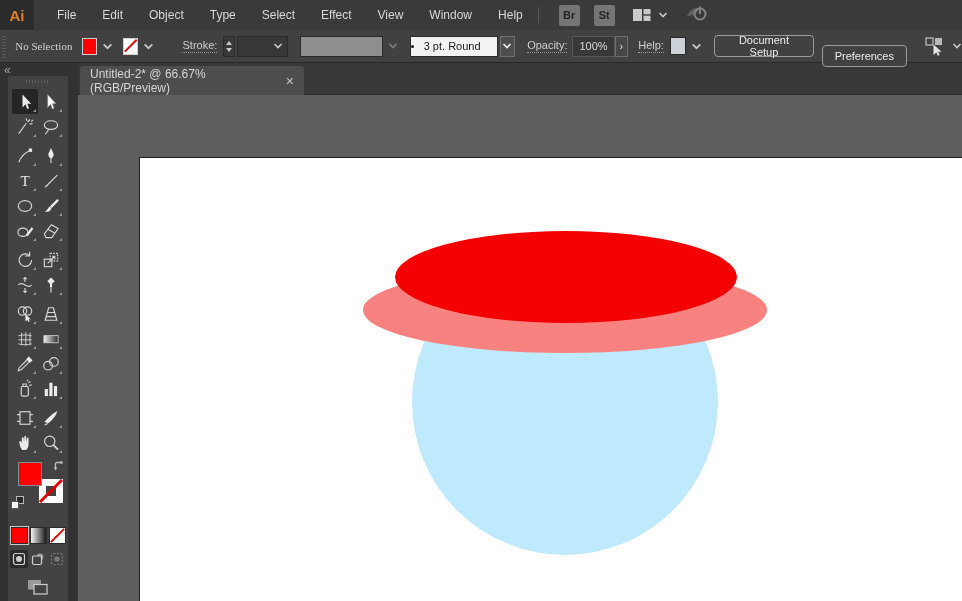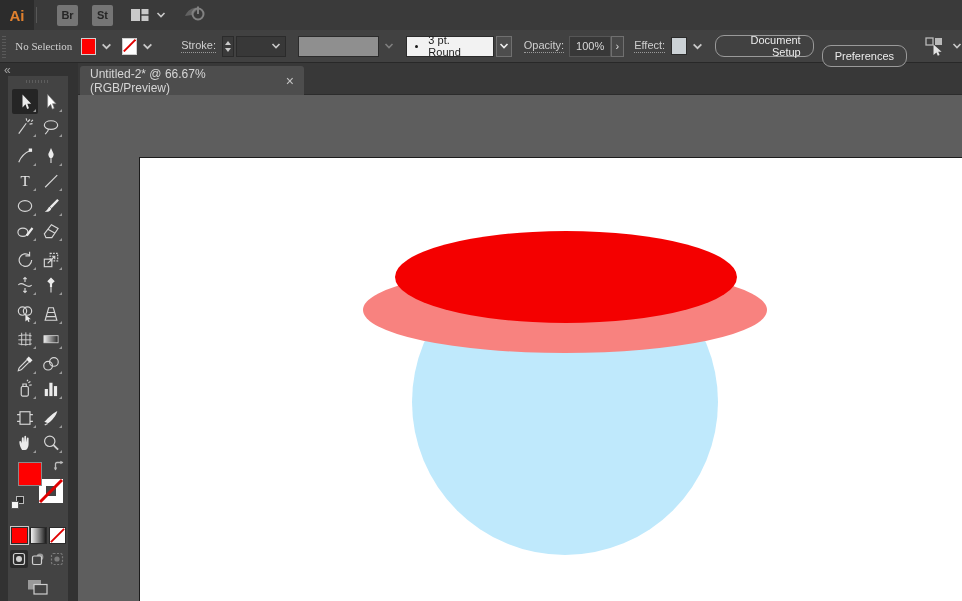--- a/index.html
+++ b/index.html
@@ -40,31 +40,31 @@
     border:1px solid #2b2b2b; display:flex; flex-direction:column;
     align-items:center; justify-content:center; gap:3px; }
   .tri-up { width:0; height:0; border-left:3px solid transparent; border-right:3px solid transparent; border-bottom:4px solid #c9c9c9; }
   .tri-down { width:0; height:0; border-left:3px solid transparent; border-right:3px solid transparent; border-top:4px solid #c9c9c9; }
   .combo-dark { height:21px; width:56px; margin-left:2px; background:#383838;
     border:1px solid #2b2b2b; display:flex; align-items:center; justify-content:flex-end; padding-right:4px; }
   .width-profile { height:21px; width:92px; margin-left:12px; background:#8f8f8f;
     border:1px solid #2b2b2b; }
   .dim { opacity:.45; }
   .brush-combo { height:21px; margin-left:12px; background:#f2f2f2; color:#1c1c1c;
-    display:flex; align-items:center; padding:0 10px 0 8px; min-width:88px; border:1px solid #2b2b2b; }
+    display:flex; align-items:center; padding:0 10px 0 0; min-width:88px; border:1px solid #2b2b2b; }
   .brush-dot { width:3px; height:3px; border-radius:50%; background:#1c1c1c; margin-right:10px; }
   .chev-btn { width:17px; height:21px; background:#4d4d4d; border:1px solid #707070;
     display:flex; align-items:center; justify-content:center; margin-left:2px; }
   .opacity-field { height:21px; width:46px; margin-left:5px; background:#383838;
     border:1px solid #565656; color:#d9d9d9; display:flex; align-items:center; padding-left:6px; }
   .expand-btn { width:15px; height:21px; background:#474747; border:1px solid #707070;
     color:#ddd; display:flex; align-items:center; justify-content:center; font-size:11px; }
   .style-swatch { width:18px; height:18px; background:#ccd2d6; border:1px solid #2b2b2b; margin-left:6px; }
-  .cb-button { height:22px; border:1px solid #9a9a9a; border-radius:9px; background:#414141;
-    color:#ececec; display:flex; align-items:center; padding:0 12px; margin-left:12px; font-size:11px;text-align:right; }
+  .cb-button { height:22px; border:1px solid #9a9a9a; border-radius:4px; background:#414141;
+    color:#ececec; display:flex; align-items:center; padding:0 12px; margin-left:12px; font-size:11px; }
   .selsim { margin-left:16px; display:flex; align-items:center; }
 
   
   .tab-bar { position:absolute; top:63px; left:78px; width:884px; height:32px;
     background:#383838; border-bottom:1px solid #2c2c2c; z-index:5; }
   .doc-tab { position:absolute; left:2px; top:3px; height:29px; width:224px;
     background:#4d4d4d; border-radius:3px 3px 0 0; display:flex; align-items:center;
     padding:12px 10px; color:#d6d6d6; font-size:12px; }
   .doc-tab .close { margin-left:auto; color:#c4c4c4; font-size:14px; line-height:1; }
 
@@ -122,20 +122,31 @@
   <div class="artboard" style="background-color: rgb(255, 255, 255);"></div>
   <svg class="shapes-layer" viewBox="78 95 884 506" width="884" height="506">
       <circle cx="565" cy="402" r="153" fill="#bfe9fc"></circle>
       <ellipse cx="565" cy="310" rx="202" ry="43" fill="#f8827f"></ellipse>
       <ellipse cx="566" cy="277" rx="171" ry="46" fill="#f40000"></ellipse>
     </svg>
 </div>
 
 <div class="menu-bar">
   <div class="logo">Ai</div>
+  <nav class="menu-items">
+      <span class="menu-item">File</span>
+      <span class="menu-item">Edit</span>
+      <span class="menu-item">Object</span>
+      <span class="menu-item">Type</span>
+      <span class="menu-item">Select</span>
+      <span class="menu-item">Effect</span>
+      <span class="menu-item">View</span>
+      <span class="menu-item">Window</span>
+      <span class="menu-item">Help</span>
+    </nav>
   <div class="menubar-sep"></div>
   <div class="app-btn">Br</div>
   <div class="app-btn">St</div>
   <div class="ws-icon">
     <svg width="22" height="16" viewBox="0 0 22 16">
       <rect x="2" y="2" width="9" height="12" fill="#c9c9c9"></rect>
       <rect x="12.5" y="2" width="7" height="5.3" fill="#c9c9c9"></rect>
       <rect x="12.5" y="8.7" width="7" height="5.3" fill="#c9c9c9"></rect>
     </svg>
     <span class="chev">
@@ -200,21 +211,21 @@
   <div class="chev-btn">
     <svg width="10" height="8" viewBox="0 0 10 8">
         <path d="M1.5 2 L5 5.5 L8.5 2" fill="none" stroke="#eee" stroke-width="1.6"></path>
       </svg>
   </div>
 
   <span class="cb-label" style="margin-left:12px;">Opacity:</span>
   <div class="opacity-field">100%</div>
   <div class="expand-btn">›</div>
 
-  <span class="cb-label" style="margin-left:10px;">Effect:</span>
+  <span class="cb-label" style="margin-left:10px;">Help:</span>
   <div class="style-swatch"></div>
   <span class="chev">
     <svg width="11" height="9" viewBox="0 0 10 8">
         <path d="M1.5 2 L5 5.5 L8.5 2" fill="none" stroke="#c9c9c9" stroke-width="1.6"></path>
       </svg>
   </span>
 
   <button class="cb-button">Document Setup</button>
   <button class="cb-button" style="margin-left:8px;margin-top:20px;">Preferences</button>
 

